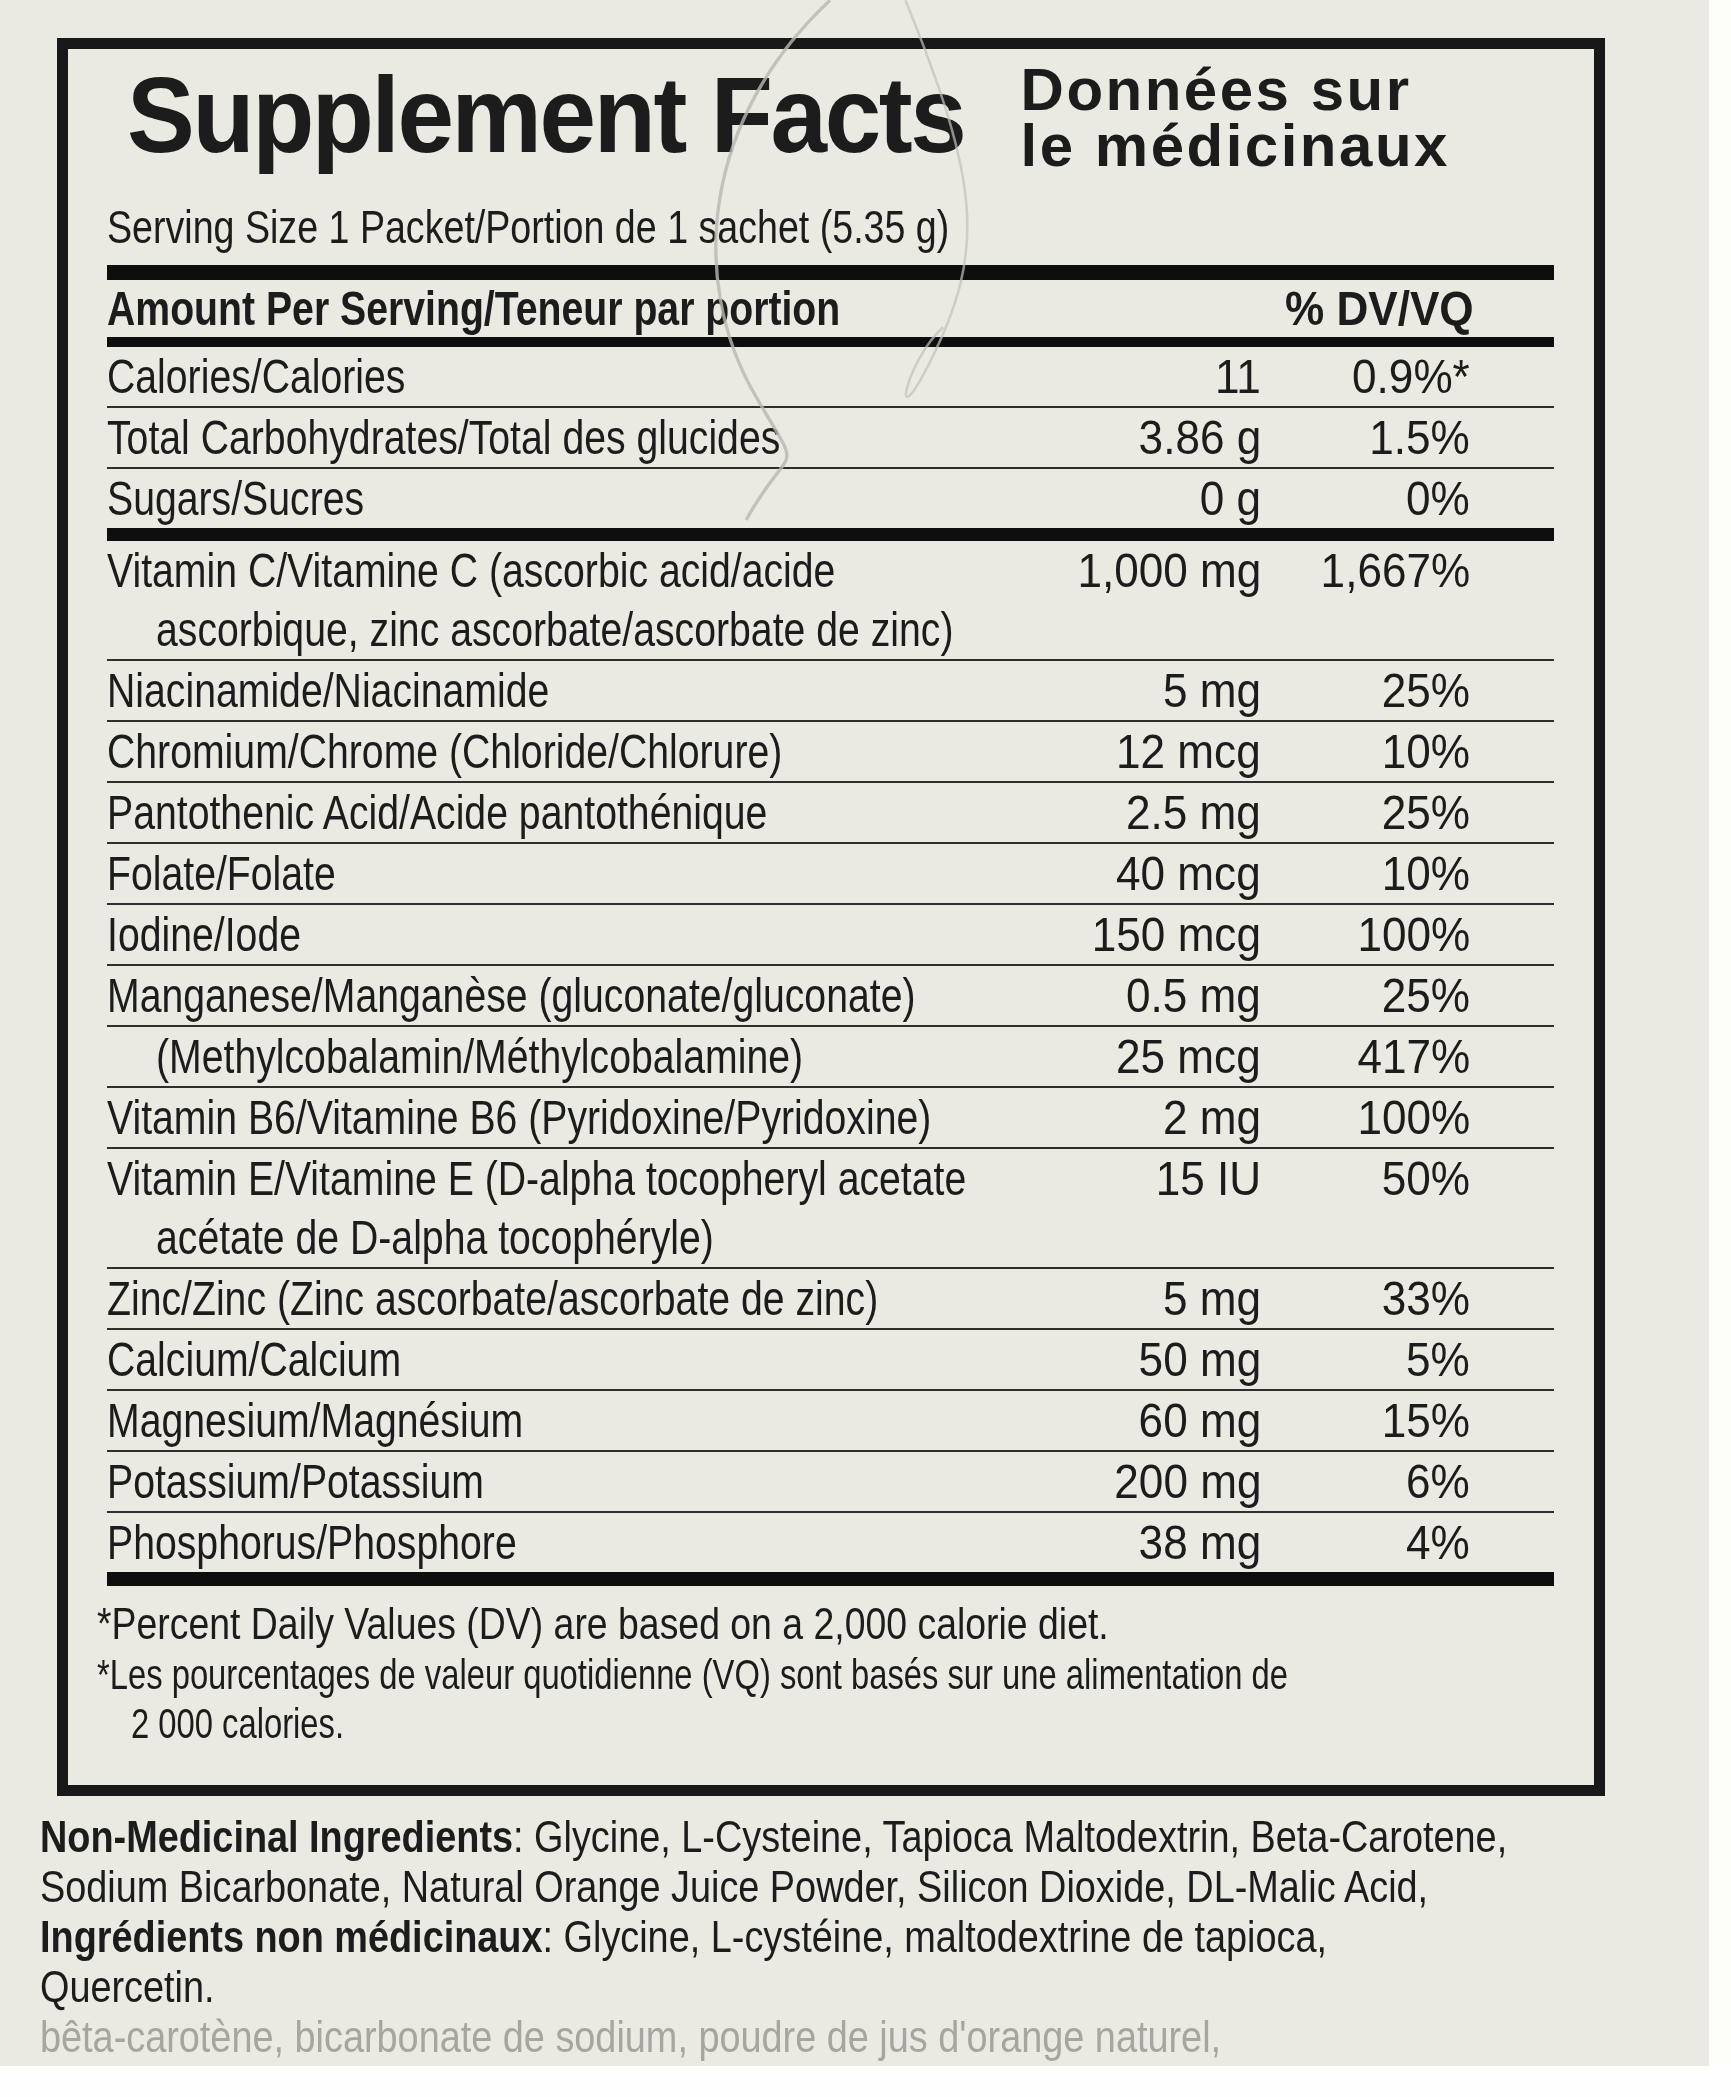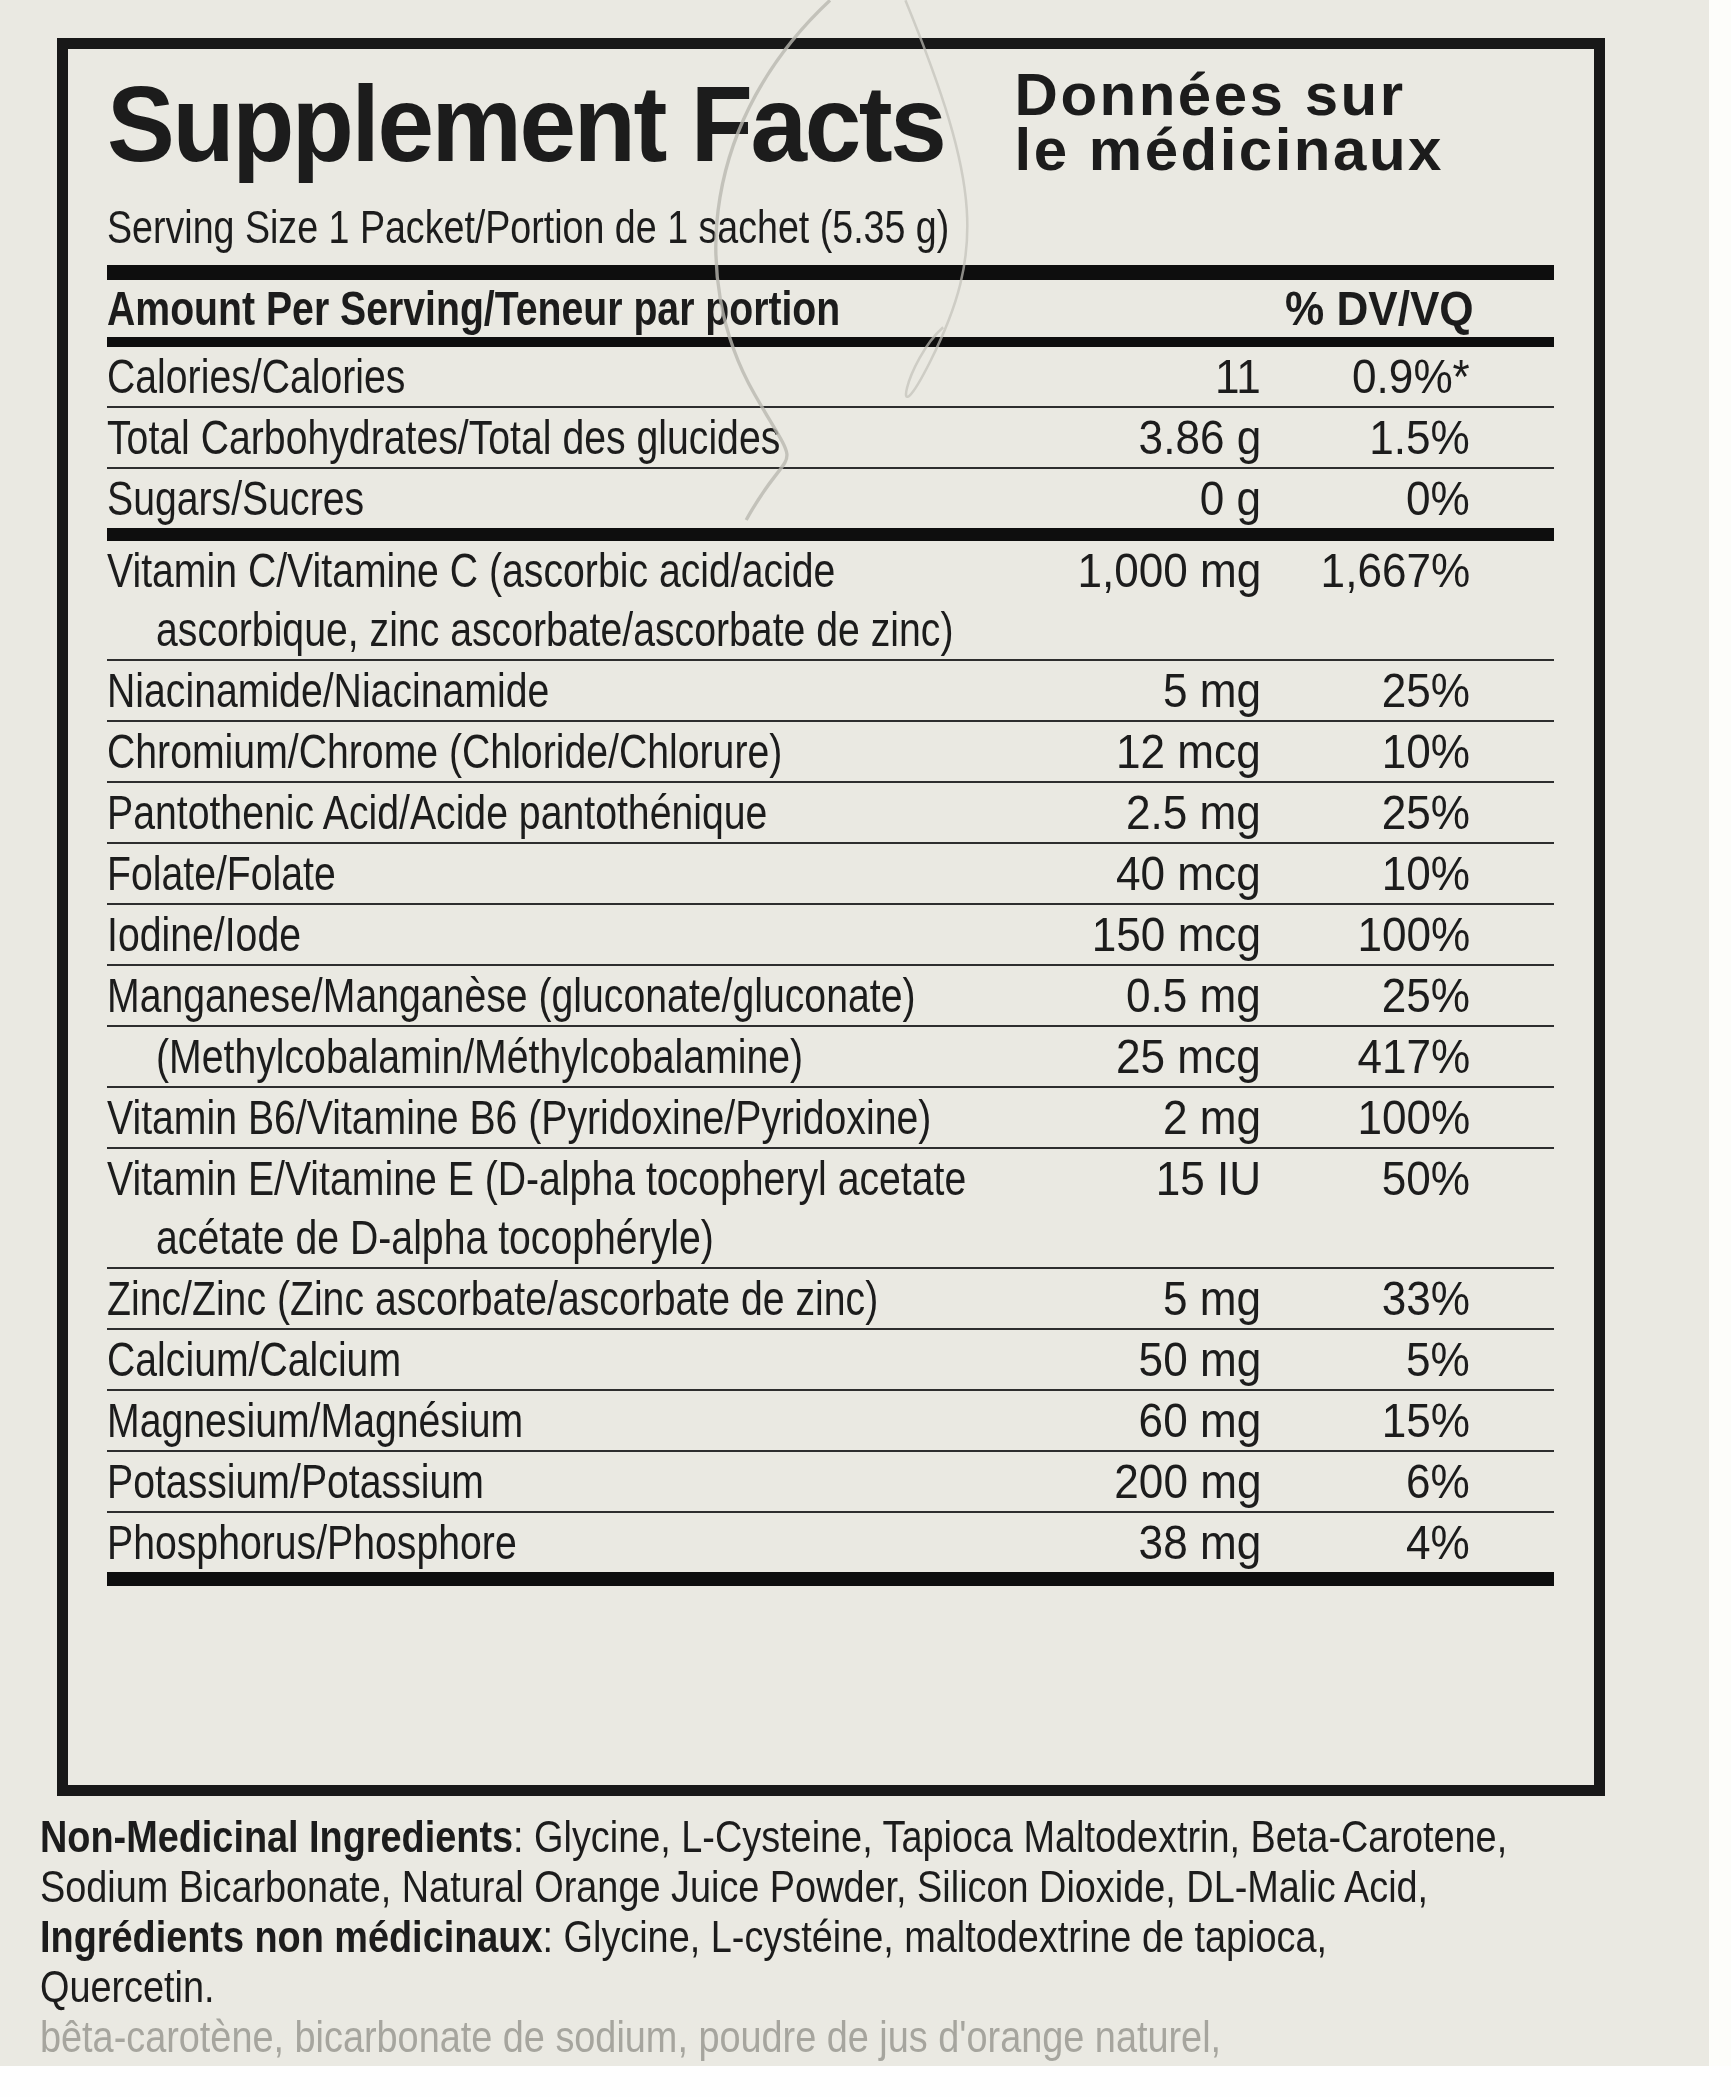--- a/index.html
+++ b/index.html
@@ -17,21 +17,21 @@
   .cx90{transform:scaleX(.9);}
   .cx95{transform:scaleX(.95);}
   .cxr{transform-origin:100% 50%;}
 
   .label-box{
     position:absolute;left:57px;top:38px;width:1548px;height:1758px;
     border:11px solid #181818;box-sizing:border-box;
     padding:11.7px 40px 0 39px;
     background:transparent;
   }
-  .title-row{display:flex;align-items:center;gap:26px;margin-top:1.7px;height:124px;}
+  .title-row{display:flex;align-items:flex-start;gap:12px;margin-top:1.7px;height:124px;margin-left:20px;}
   .title-en{
     font-size:107px;font-weight:bold;letter-spacing:-2.5px;line-height:1;
     margin:0;white-space:nowrap;
   }
   .title-fr{
     font-size:60px;font-weight:bold;line-height:.92;letter-spacing:2.5px;
     padding-bottom:5px;white-space:nowrap;
   }
   .serving{font-size:47px;line-height:54px;margin-top:13.4px;}
 
@@ -221,20 +221,25 @@
         <div class="name">
           <div class="l1"><span class="cx">Phosphorus/Phosphore</span></div>
         </div>
         <div class="amt"><span class="cx cx90 cxr">38 mg</span></div>
         <div class="dv"><span class="cx cx90 cxr">4%</span></div>
       </div>
     </div>
 
   <div class="bar end"></div>
 
+  <div class="footnotes">
+    <div class="fn-en"><span class="cx cx85">*Percent Daily Values (DV) are based on a 2,000 calorie diet.</span></div>
+    <div class="fn-fr"><span class="cx cx75">*Les pourcentages de valeur quotidienne (VQ) sont basés sur une alimentation de</span></div>
+    <div class="fn-fr indent"><span class="cx cx75">2 000 calories.</span></div>
+  </div>
 
 </div>
 
 <div class="bottom-text">
   <div class="bline">
     <span class="cx cx86"><b>Non-Medicinal Ingredients</b><span>: Glycine, L-Cysteine, Tapioca Maltodextrin, Beta-Carotene,</span></span>
   </div>
   <div class="bline"><span class="cx cx86">Sodium Bicarbonate, Natural Orange Juice Powder, Silicon Dioxide, DL-Malic Acid,</span></div>
   <div class="bline">
     <span class="cx cx86"><b>Ingrédients non médicinaux</b><span>: Glycine, L-cystéine, maltodextrine de tapioca,</span></span>

